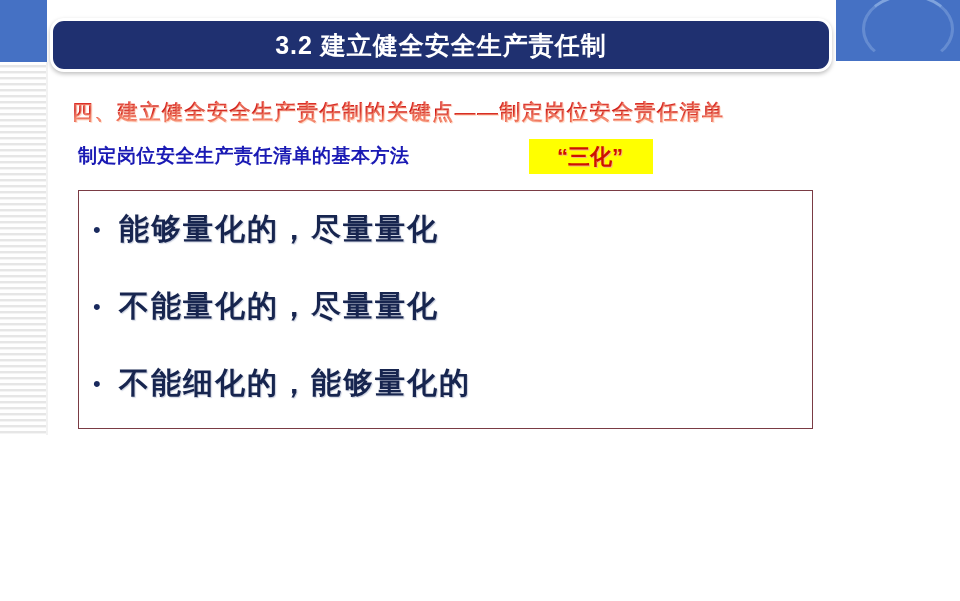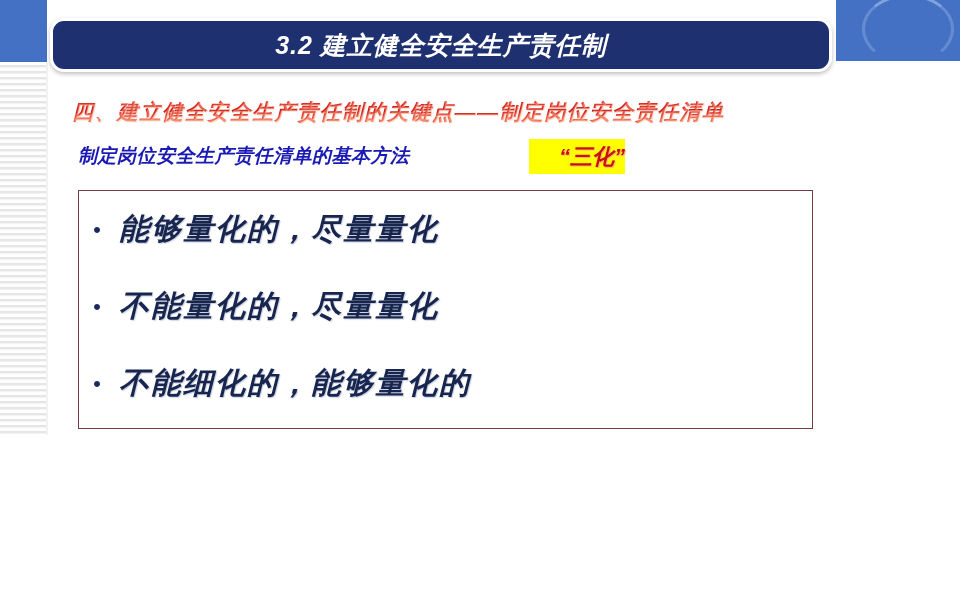--- a/index.html
+++ b/index.html
@@ -9,21 +9,20 @@
   }
   body {
     font-family: "Liberation Sans", "DejaVu Sans", sans-serif;
   }
   #slide {
     position: relative;
     width: 960px;
     height: 435px;
     background: #ffffff;
     overflow: hidden;
-    font-style: italic;
   }
 
   
   .corner-block {
     position: absolute;
     background: #4571c4;
   }
   #corner-tl {
     left: 0;
     top: 0;
@@ -132,21 +131,22 @@
   
   #yellow-badge {
     position: absolute;
     left: 529px;
     top: 139px;
     width: 96px;
     height: 35px;
     background: #ffff00;
     display: flex;
     align-items: center;
-    justify-content: flex-end;
+    justify-content: flex-start;
+    padding-left: 28px;
   }
   #yellow-badge-text {
     font-size: 22px;
     font-weight: bold;
     color: #cc1100;
     text-shadow: 1px 1px 0 #f6b27a;
     letter-spacing: 0px;
     white-space: nowrap;
   }
 

